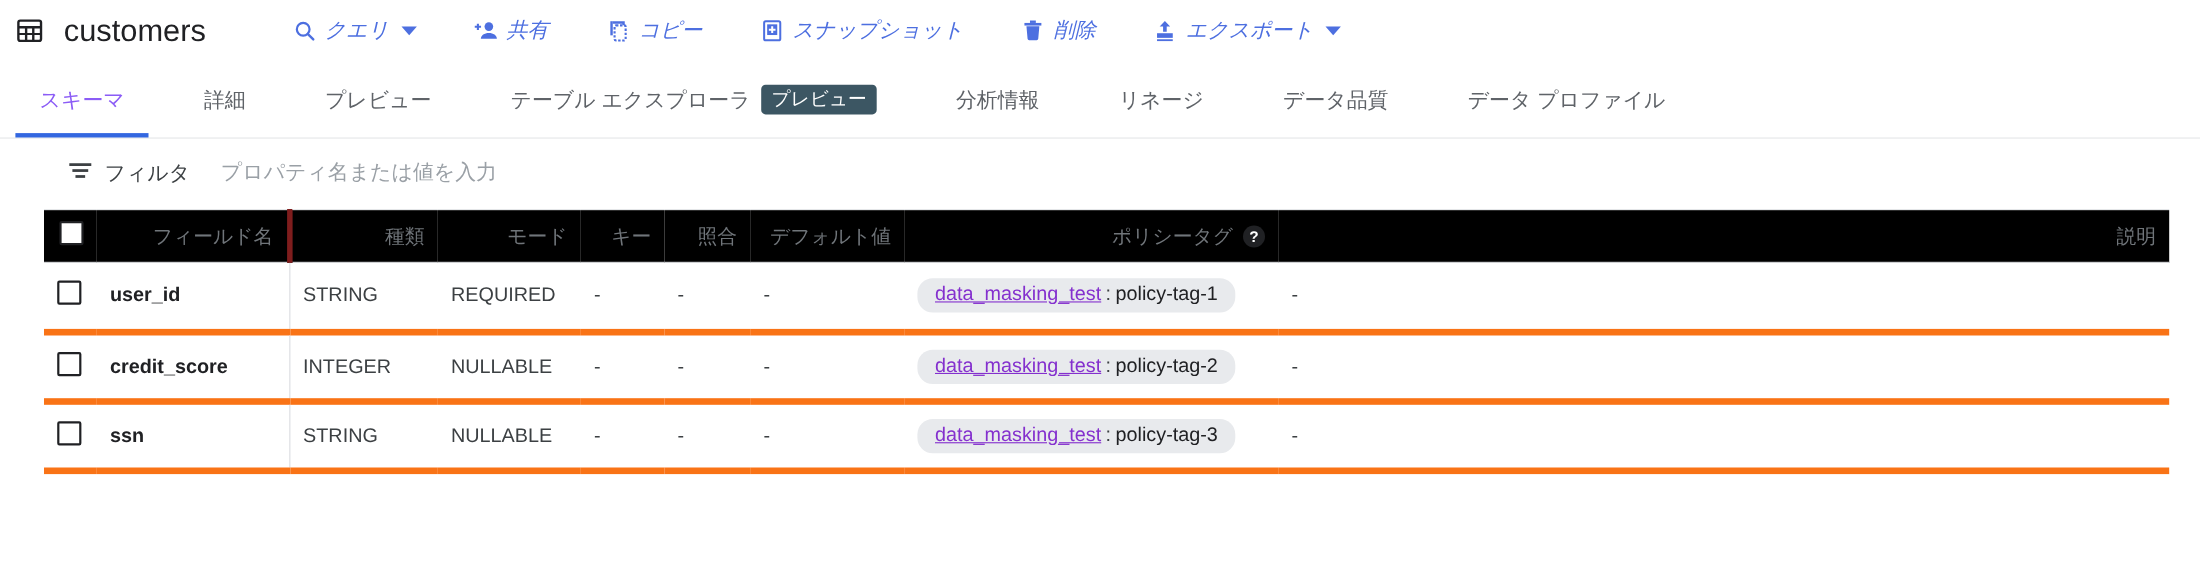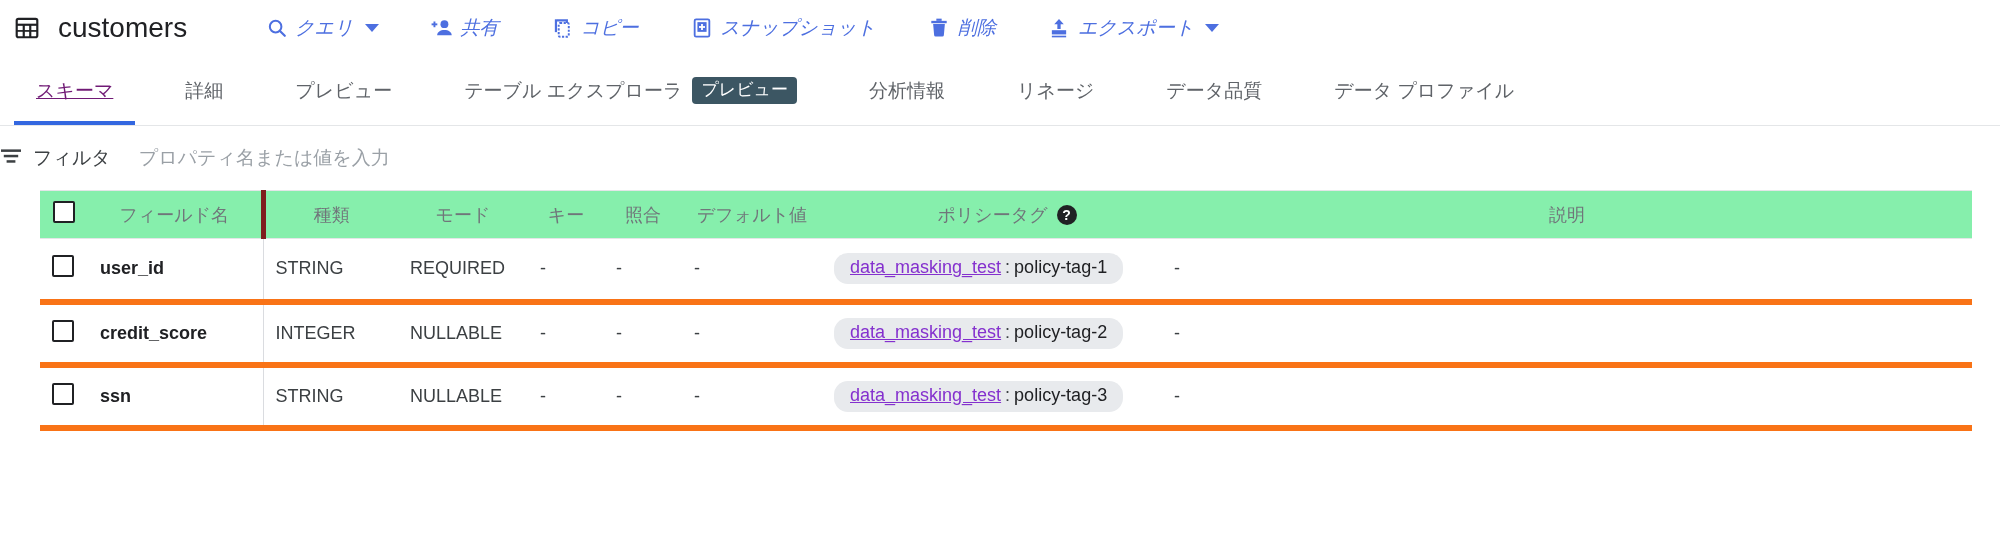--- a/index.html
+++ b/index.html
@@ -85,22 +85,21 @@
     font-size: 19px;
     color: #5f6368;
     padding: 0 22px;
     margin-right: 28px;
     white-space: nowrap;
     position: relative;
     cursor: pointer;
     user-select: none;
   }
   .tab.active {
-    color: #701a75;
-    text-decoration: underline;
+    color: #8b5cf6;
   }
   .tab.active::after {
     content: "";
     position: absolute;
     left: 0; right: 0; bottom: 0;
     height: 4px;
     background: #3367e0;
   }
   .preview-badge {
     background: #3c5663;
@@ -110,20 +109,21 @@
     padding: 3px 9px 5px 9px;
     line-height: 1.15;
     white-space: nowrap;
   }
 
   
   .filter-row {
     display: flex;
     align-items: center;
     height: 64px;
+    padding-left: 62px;
     box-sizing: border-box;
   }
   .filter-label {
     display: flex;
     align-items: center;
     gap: 11px;
     font-size: 19px;
     color: #3c4043;
     white-space: nowrap;
     cursor: pointer;
@@ -144,25 +144,25 @@
   
   .grid {
     padding: 0 0 0 40px;
   }
   table {
     border-collapse: collapse;
     width: 1932px;
     table-layout: fixed;
   }
   thead th {
-    background: #86efac;
+    background: #000000;
     font-weight: 400;
     font-size: 18px;
     color: #70757a;
-    text-align: center;
+    text-align: right;
     height: 48px;
     padding: 0 12px;
     box-sizing: border-box;
     border-top: 1px solid #e4e6e8;
     border-bottom: 1px solid #e4e6e8;
     vertical-align: middle;
     white-space: nowrap;
   }
   thead th.sep {
     border-left: 5px solid #7f1d1d;

